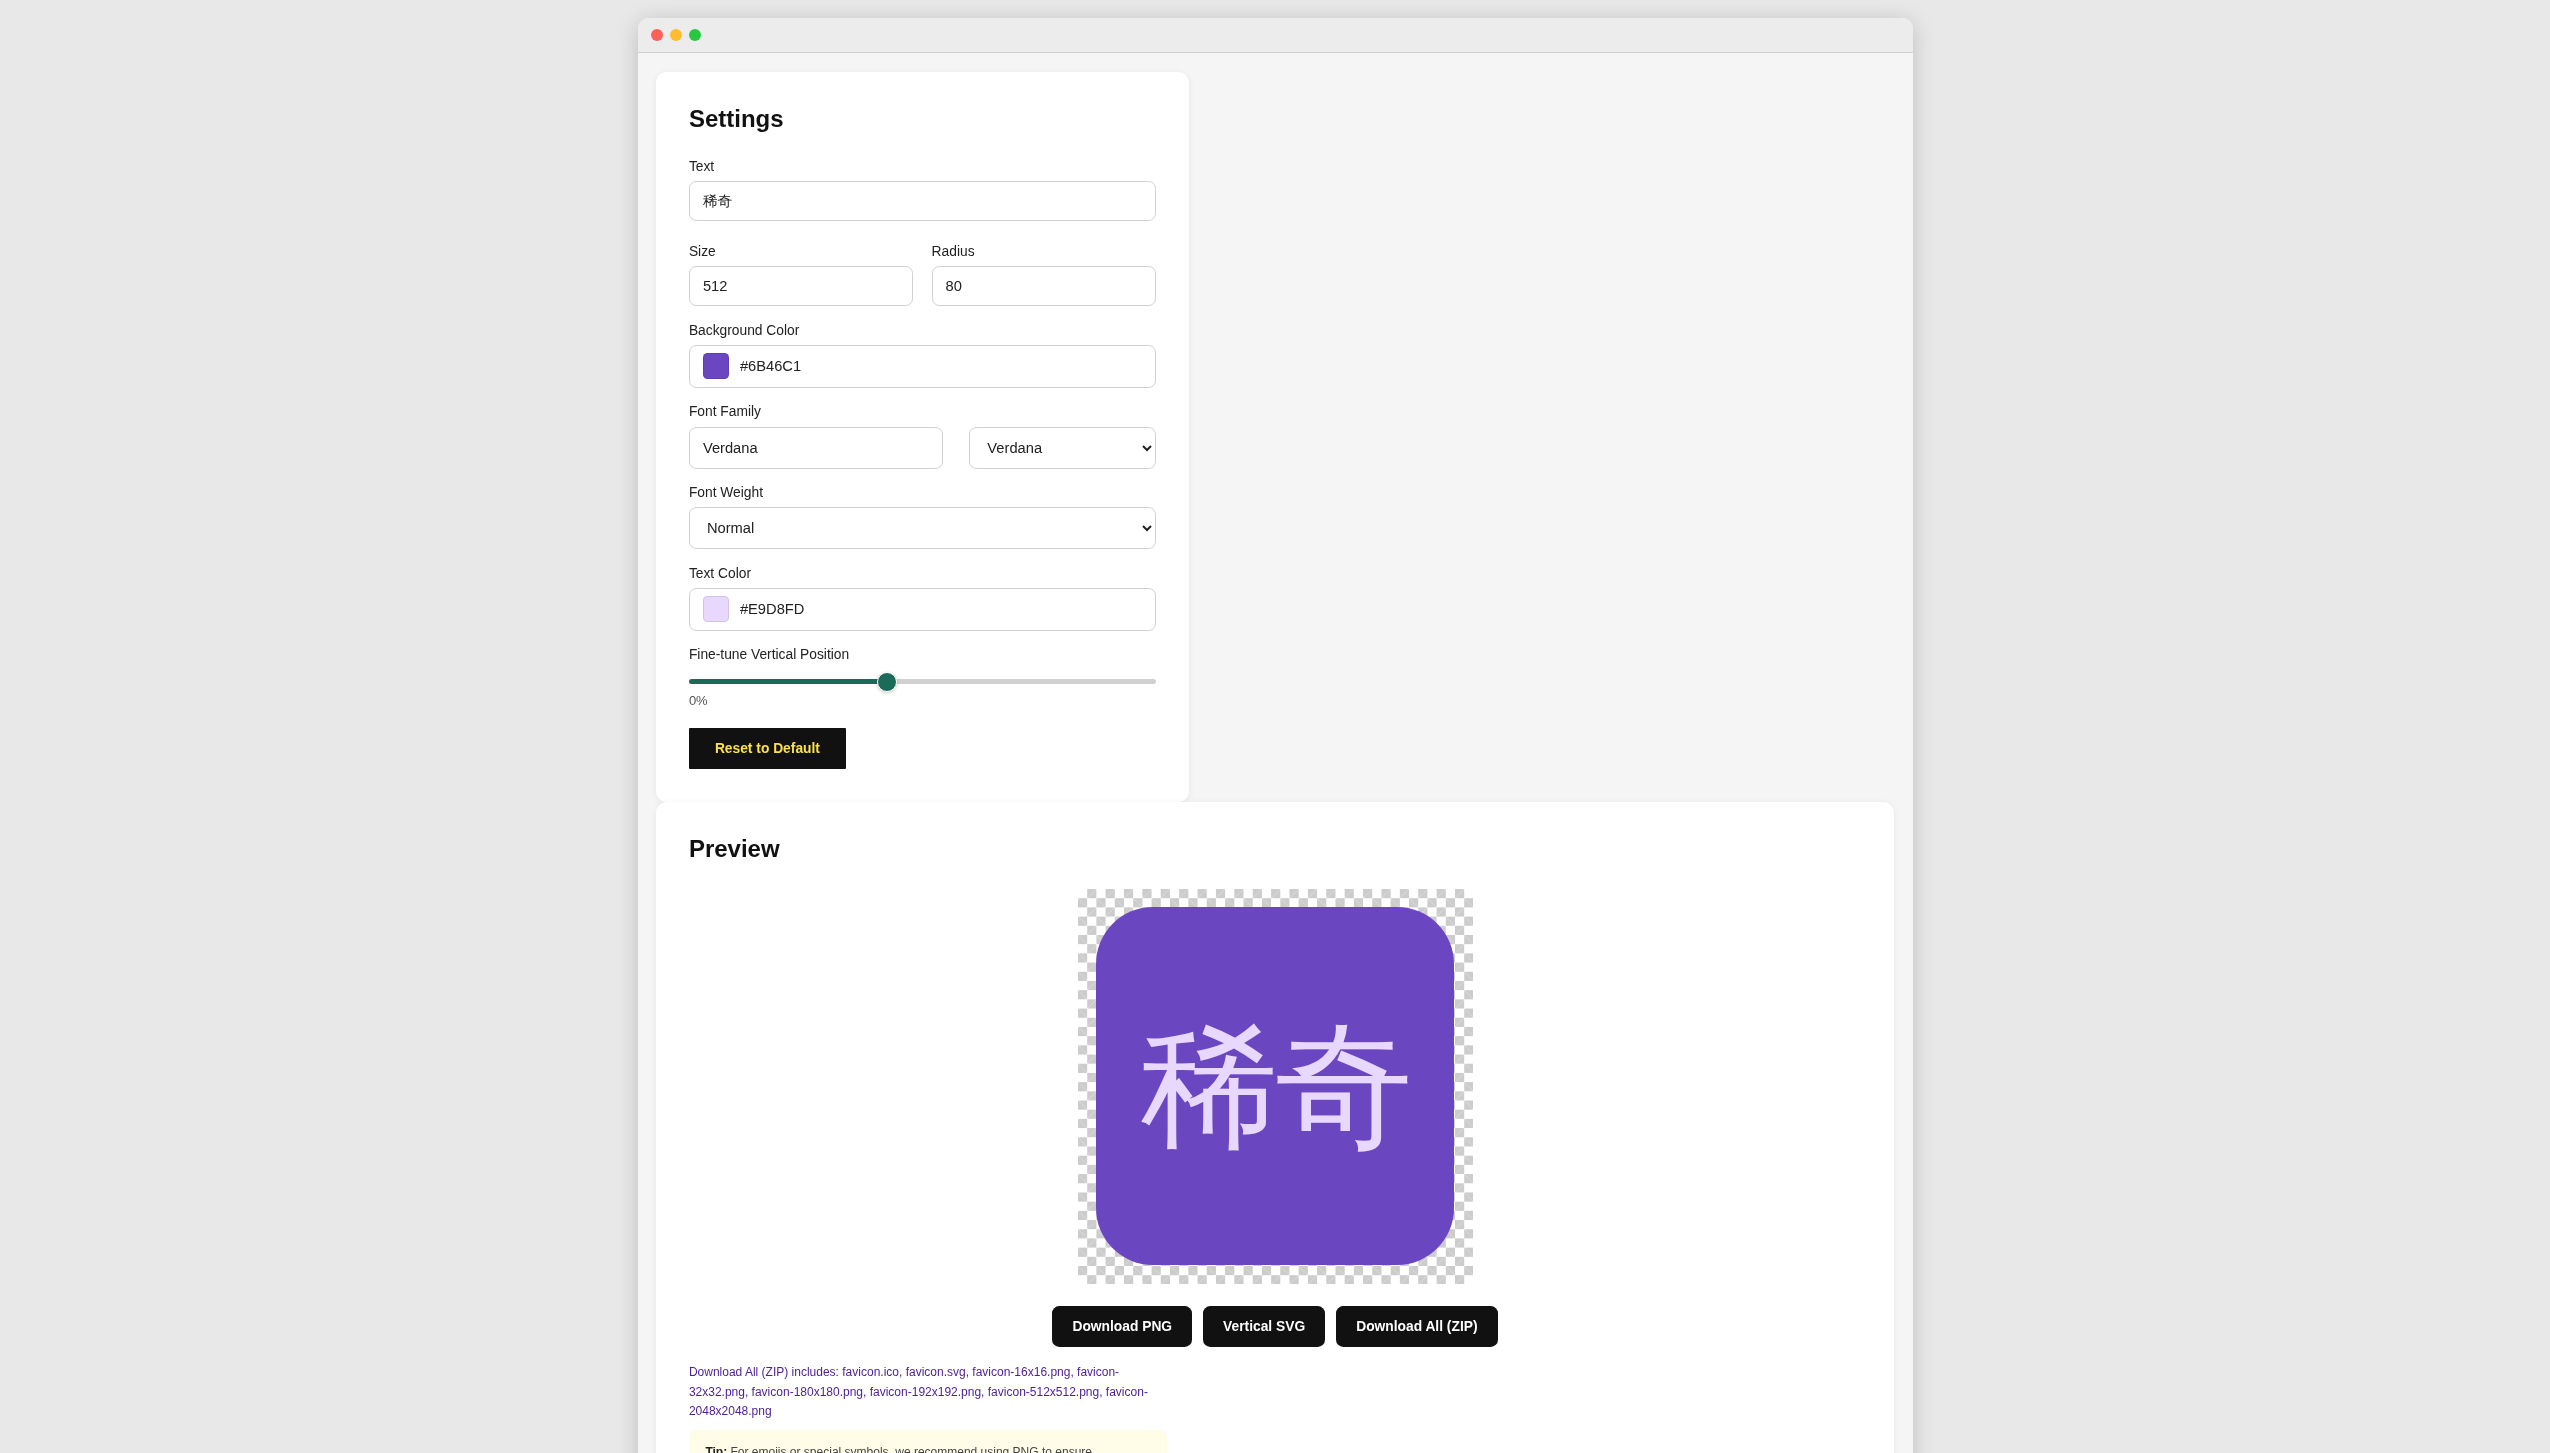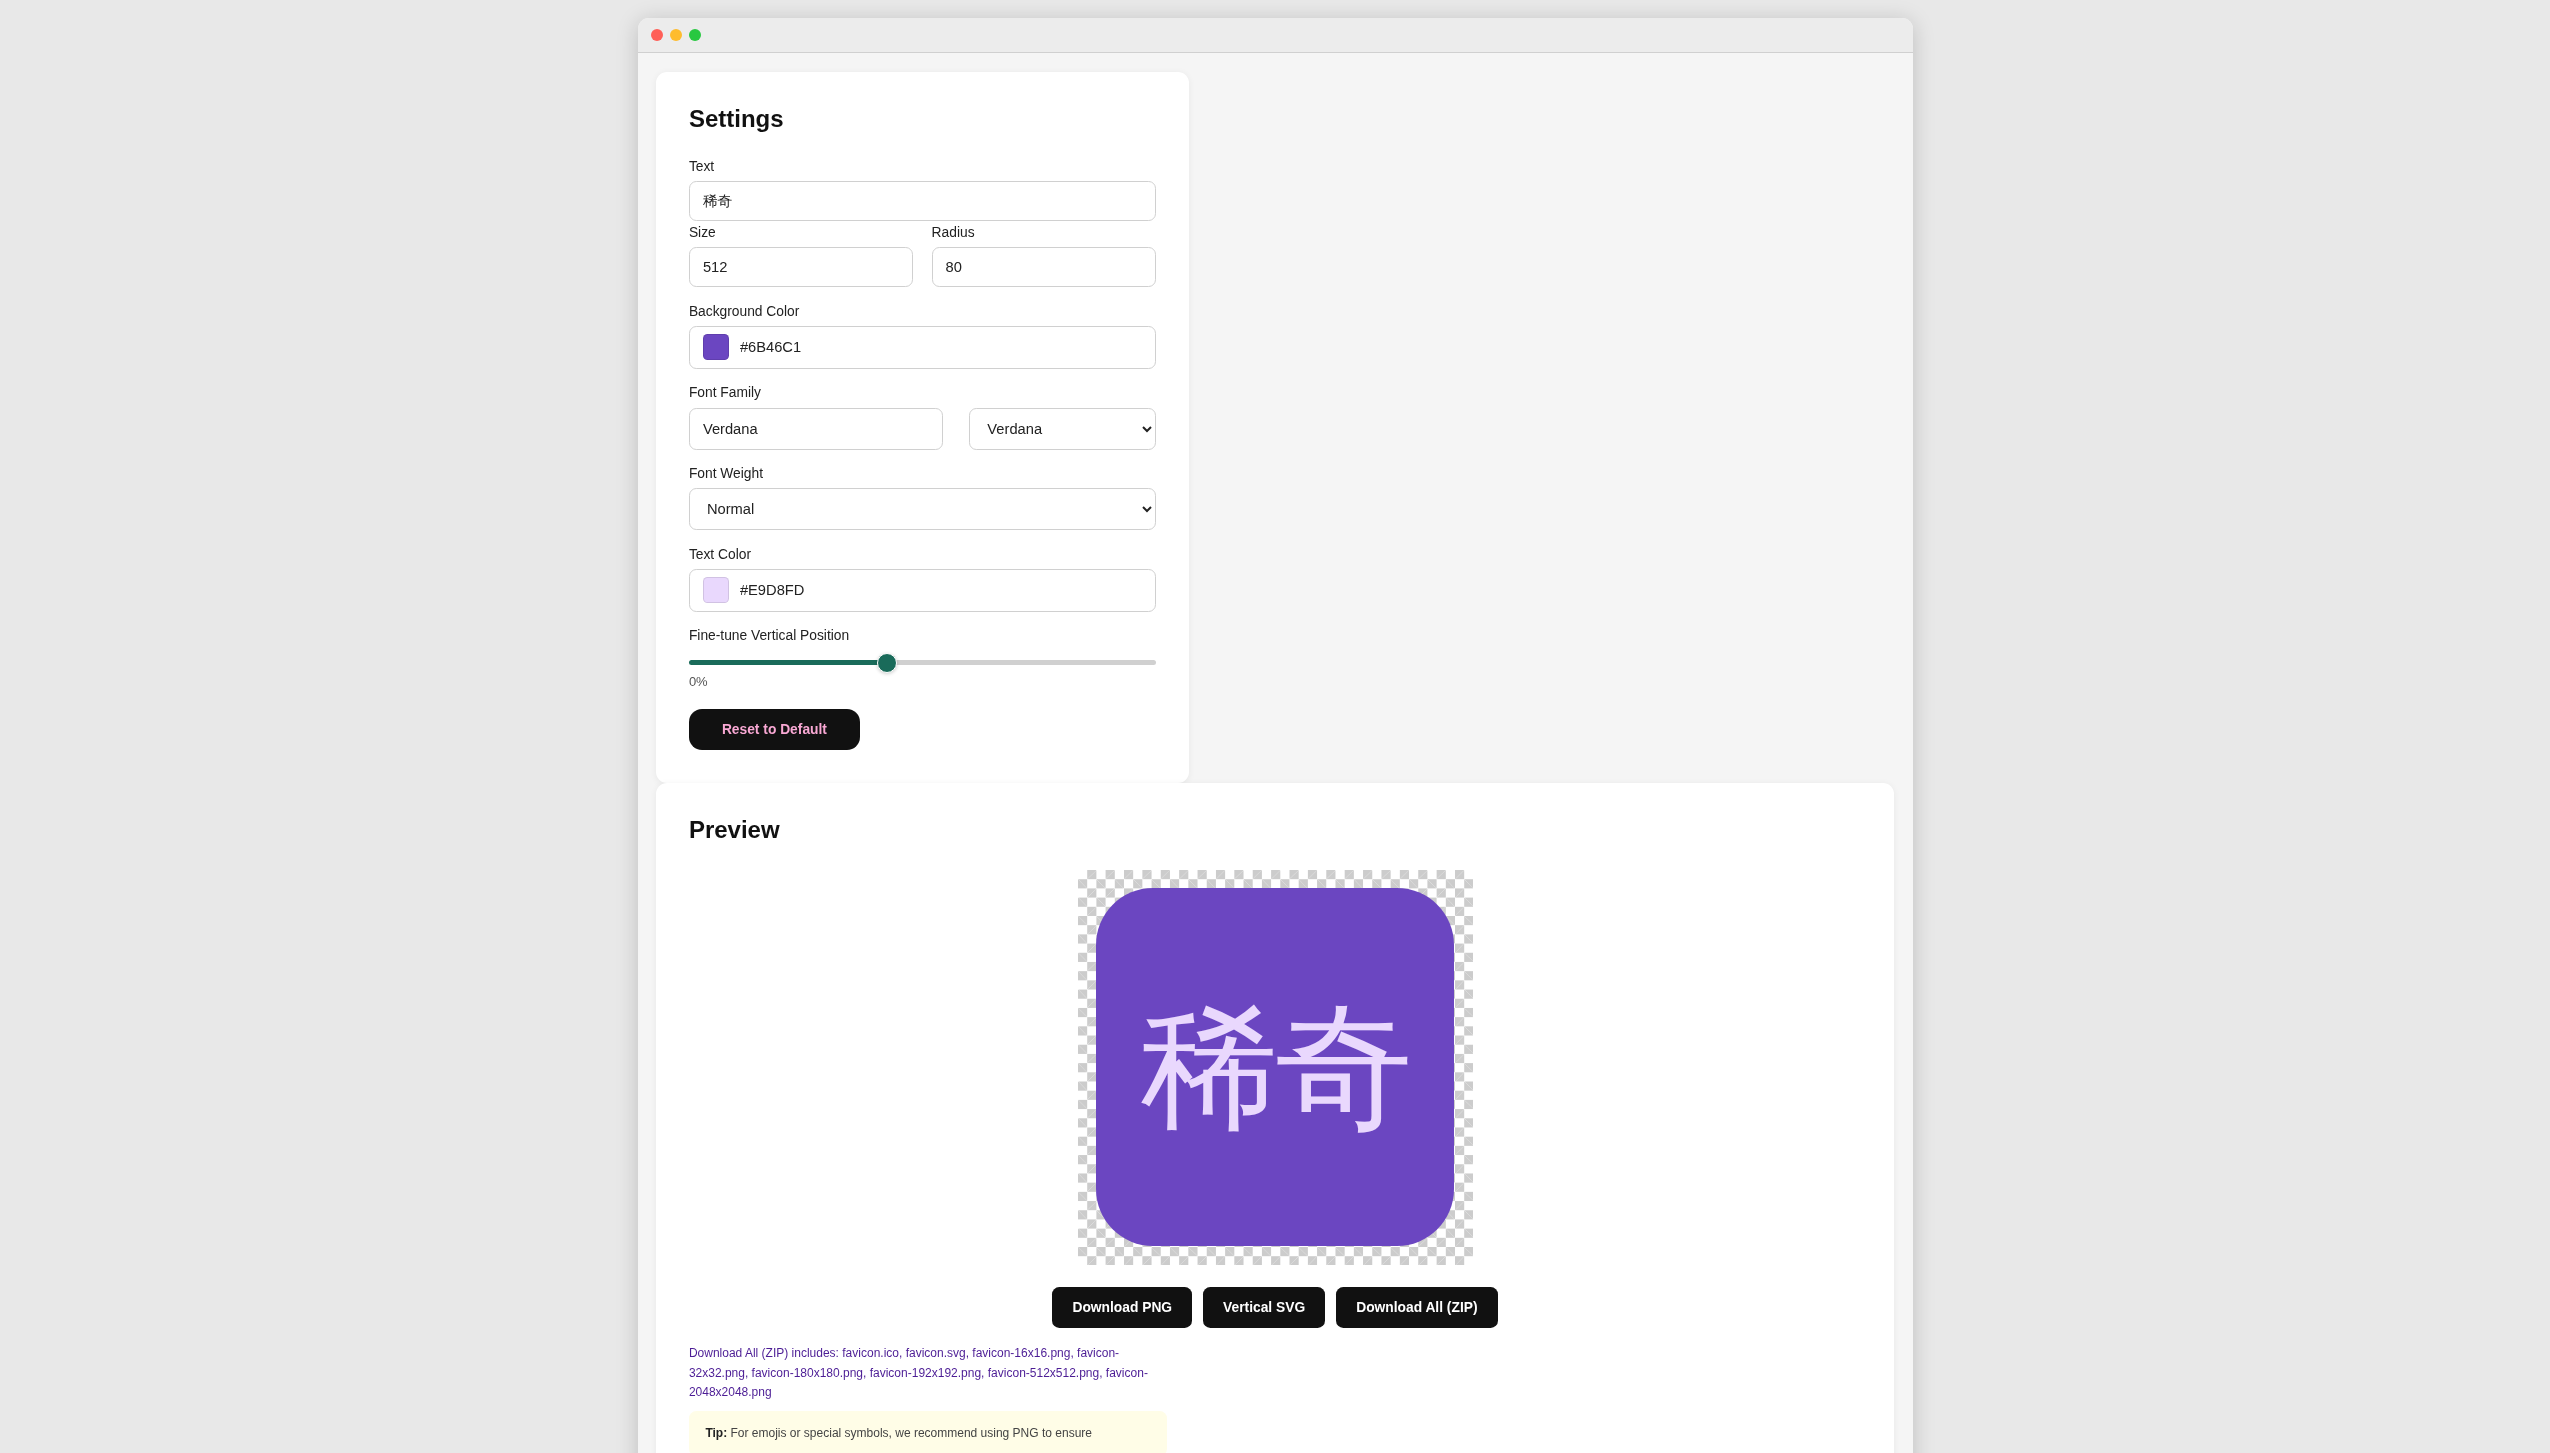--- a/index.html
+++ b/index.html
@@ -160,24 +160,24 @@
       cursor: pointer;
       border: 1.8px solid white;
     }
     .slider-value {
       font-size: 13px;
       color: #555;
       margin-top: 5.5px;
     }
     .reset-btn {
       background: #111;
-      color: #f9a8d4;
+      color: #fde047;
       border: none;
-      border-radius: 13px;
-      padding: 13px 33px;
+      border-radius: 1px;
+      padding: 13px 26px;
       font-size: 13.8px;
       font-weight: 600;
       cursor: pointer;
       margin-top: 20px;
     }
     
     .preview-panel {
       flex: 1;
       background: white;
       border-radius: 11px;
@@ -275,21 +275,21 @@
   <div class="content-area">
 
     <div class="settings-panel">
       <h1 class="settings-title">Settings</h1>
 
       
       <div class="field-label">Text</div>
       <input class="text-input" type="text" value="稀奇" style="">
 
       
-      <div class="row-2" style="margin-top:4px;">
+      <div class="row-2" style="margin-top:23px;">
         <div class="field-group">
           <div class="field-label">Size</div>
           <input class="text-input" type="number" value="512" style="">
         </div>
         <div class="field-group">
           <div class="field-label">Radius</div>
           <input class="text-input" type="number" value="80" style="">
         </div>
       </div>
 

